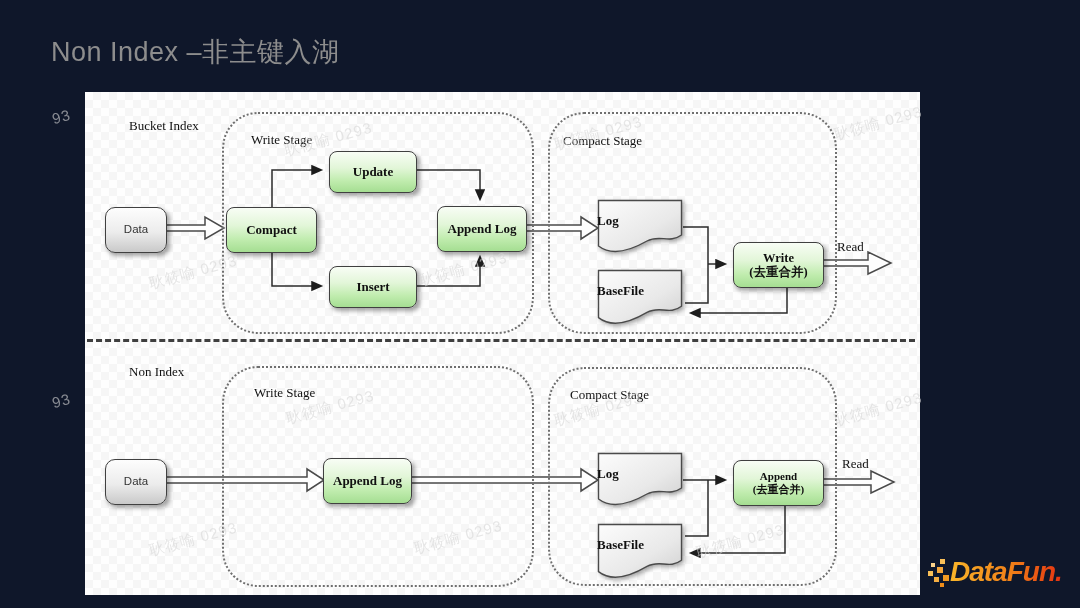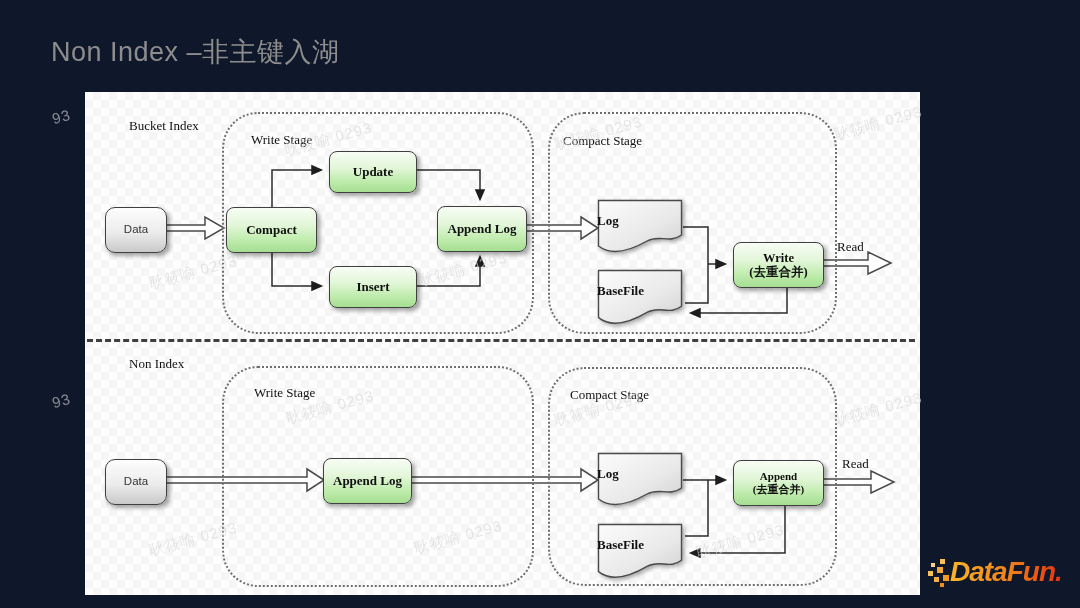--- a/index.html
+++ b/index.html
@@ -115,21 +115,21 @@
     <div class="node green" style="left:648px;top:150px;width:89px;height:44px;font-size:12.5px">
       <div>
         <div>Write</div>
         <div>(去重合并)</div>
       </div>
     </div>
     <div class="lbl" style="left:752px;top:147px">Read</div>
 
     <div class="divider"></div>
 
-    <div class="lbl" style="left:44px;top:264px">Non Index</div>
+    <div class="lbl" style="left:44px;top:272px">Non Index</div>
 
     <div class="stage-box" style="left:137px;top:274px;width:308px;height:217px"></div>
     <div class="lbl" style="left:169px;top:293px">Write Stage</div>
 
     <div class="stage-box" style="left:463px;top:275px;width:285px;height:215px"></div>
     <div class="lbl" style="left:485px;top:295px">Compact Stage</div>
 
     <div class="node gray" style="left:20px;top:367px;width:60px;height:44px">Data</div>
     <div class="node green" style="left:238px;top:366px;width:87px;height:44px">Append Log</div>
 

